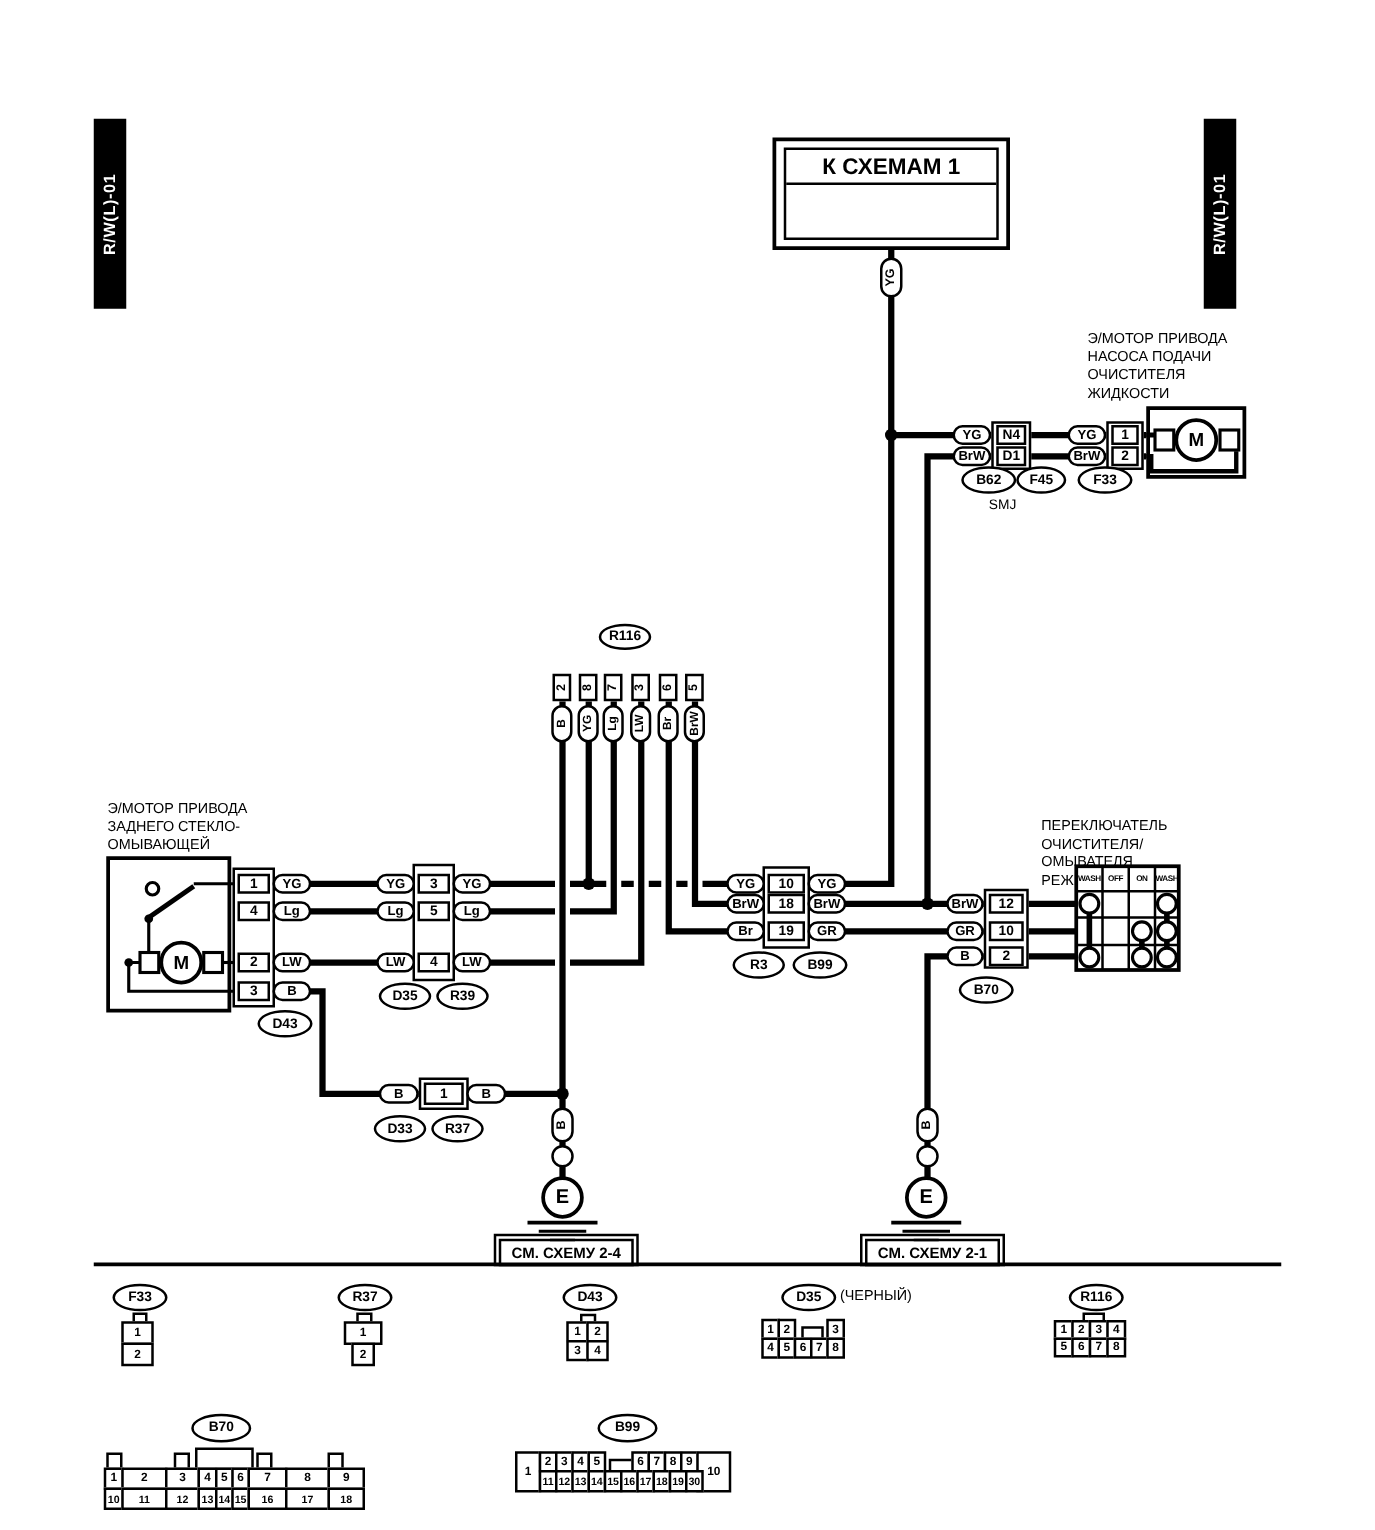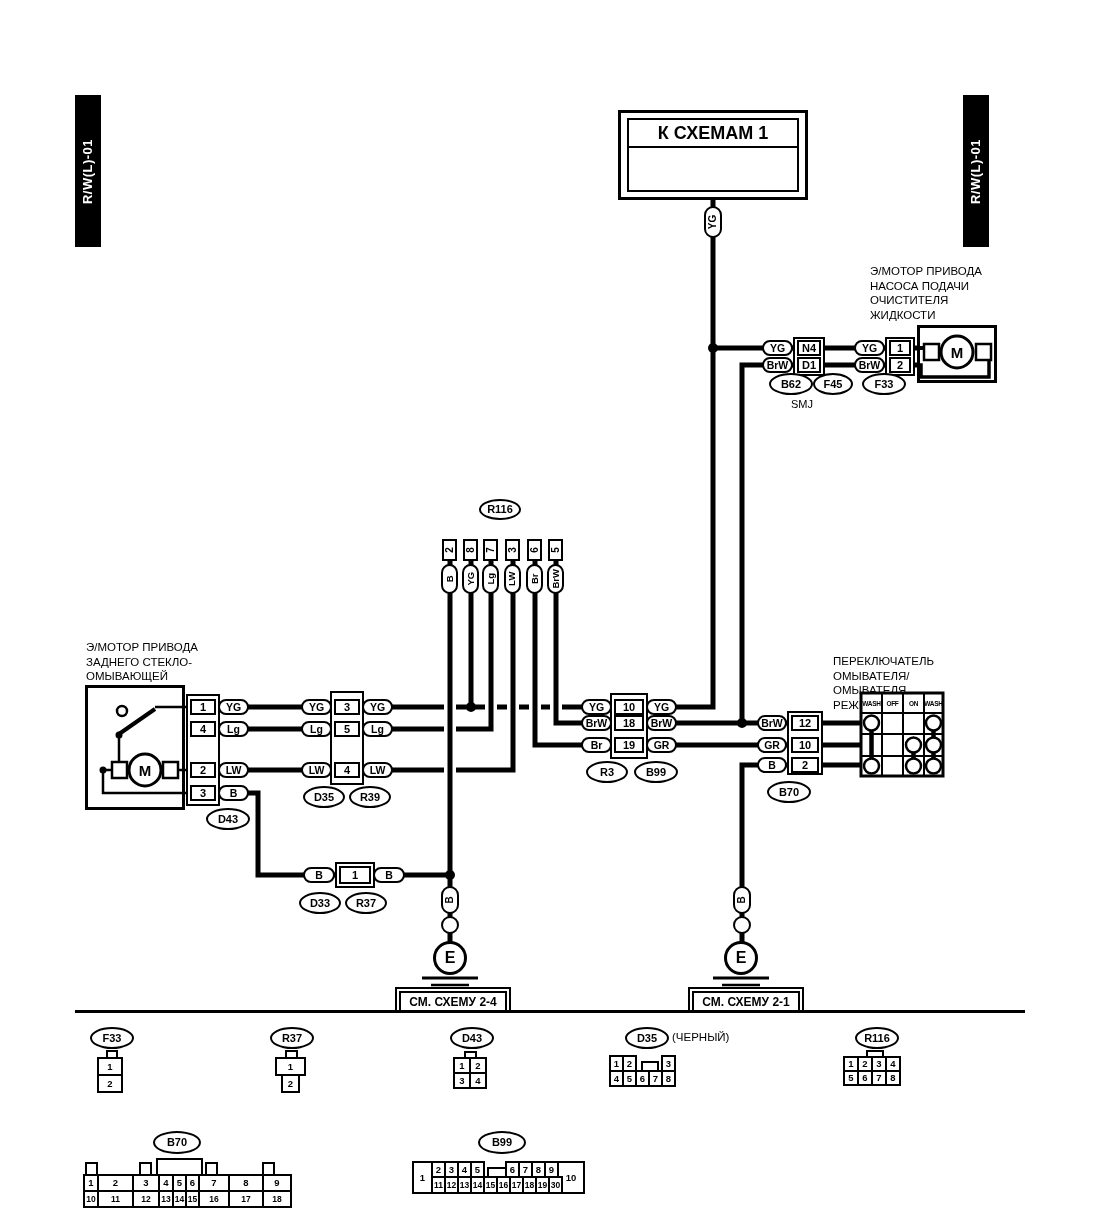--- a/index.html
+++ b/index.html
@@ -175,21 +175,21 @@
 <div class="e cell" style="left:614px;top:715px;width:30px;height:16px">18</div>
 <div class="e pill" style="left:646px;top:715px;width:31px;height:16px">BrW</div>
 <div class="e pill" style="left:581px;top:737px;width:31px;height:16px">Br</div>
 <div class="e cell" style="left:614px;top:737px;width:30px;height:16px">19</div>
 <div class="e pill" style="left:646px;top:737px;width:31px;height:16px">GR</div>
 <div class="e oval" style="left:586px;top:761px;width:42px;height:22px">R3</div>
 <div class="e oval" style="left:634px;top:761px;width:44px;height:22px">B99</div>
 
 <div class="e lbl" style="left:833px;top:654px">
   <div>ПЕРЕКЛЮЧАТЕЛЬ</div>
-  <div>ОМЫВАТЕЛЯ/</div>
+  <div>ОЧИСТИТЕЛЯ/</div>
   <div>ОМЫВАТЕЛЯ</div>
   <div>РЕЖИМА СТЕКЛА</div>
 </div>
 <div class="e obox" style="left:787px;top:711px;width:36px;height:64px"></div>
 <div class="e pill" style="left:757px;top:715px;width:30px;height:16px">BrW</div>
 <div class="e cell" style="left:791px;top:715px;width:28px;height:16px">12</div>
 <div class="e pill" style="left:757px;top:737px;width:30px;height:16px">GR</div>
 <div class="e cell" style="left:791px;top:737px;width:28px;height:16px">10</div>
 <div class="e pill" style="left:757px;top:757px;width:30px;height:16px">B</div>
 <div class="e cell" style="left:791px;top:757px;width:28px;height:16px">2</div>

